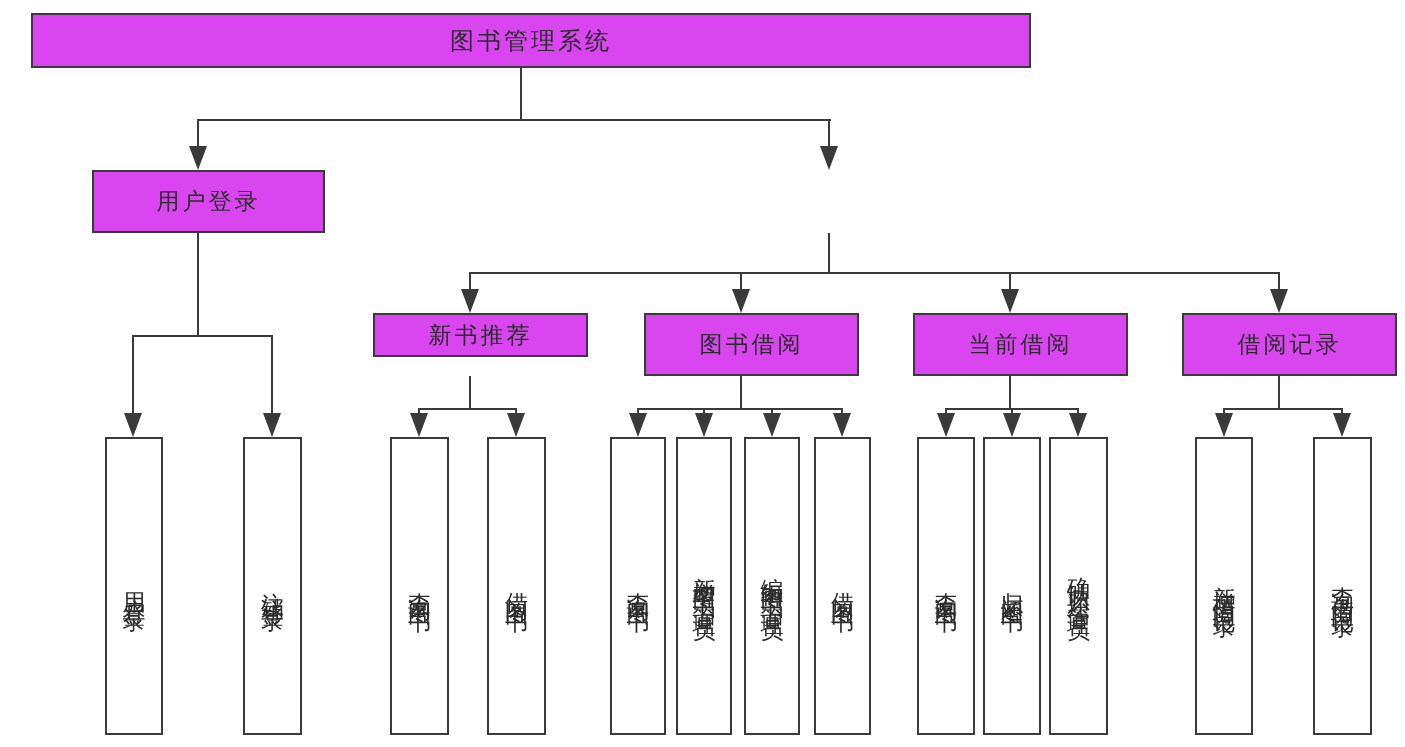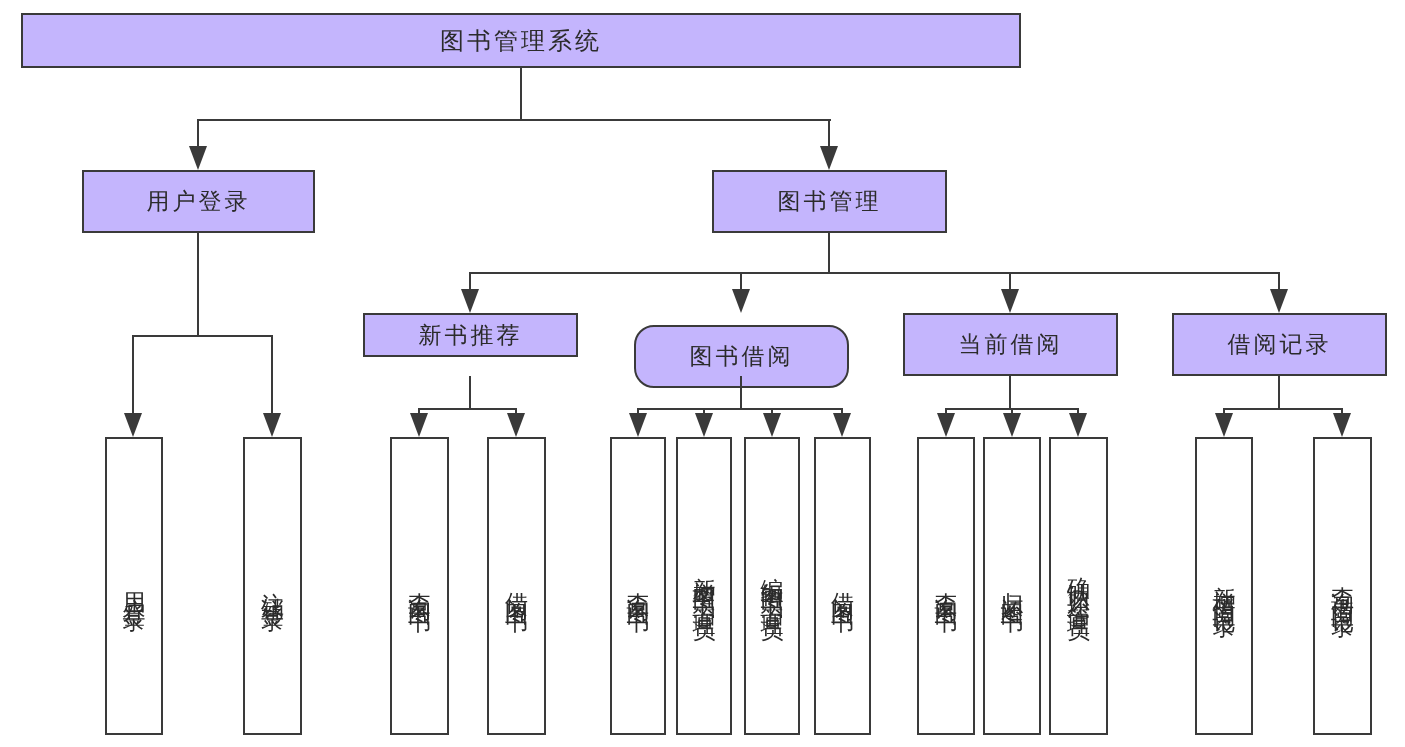--- a/index.html
+++ b/index.html
@@ -7,25 +7,26 @@
     --text:#2b2b2b;
     --watermark:#b4b4b4;
     --background:#ffffff;
   }
   html,body{margin:0;padding:0;}
   body{font-family:"Liberation Sans","DejaVu Sans",sans-serif;background:#fff;}
   .canvas{position:relative;width:1405px;height:747px;background:var(--background);overflow:hidden;}
   .hbox{
     position:absolute;
     border:2px solid var(--line);
-    background:#c4b5fd;
+    background:#d946ef;
     display:flex;align-items:center;justify-content:center;
     box-sizing:border-box;
     font-size:23px;letter-spacing:3px;color:var(--text);
     white-space:nowrap;
+    margin-left:10px;
   }
   .hbox.title{font-size:24px;}
   .vbox{
     position:absolute;
     border:2px solid var(--line);
     background:#fff;
     display:flex;align-items:center;justify-content:center;
     box-sizing:border-box;
     top:437px;height:298px;
     color:var(--text);
@@ -68,23 +69,20 @@
   <div class="vline" style="left:520px;top:68px;height:52px;"></div>
   <div class="hline" style="left:198px;top:119px;width:633px;"></div>
   <div class="vline" style="left:197px;top:119px;height:29px;"></div>
   <div class="tri" style="left:189px;top:146px;"></div>
   <div class="vline" style="left:828px;top:119px;height:29px;"></div>
   <div class="tri" style="left:820px;top:146px;"></div>
 
   <div class="hbox" style="left:82px;top:170px;width:233px;height:63px;">
     <span>用户登录</span>
   </div>
-  <div class="hbox" style="left:712px;top:170px;width:235px;height:63px;">
-    <span>图书管理</span>
-  </div>
 
   <div class="vline" style="left:197px;top:233px;height:103px;"></div>
   <div class="hline" style="left:133px;top:335px;width:140px;"></div>
   <div class="vline" style="left:132px;top:335px;height:80px;"></div>
   <div class="tri" style="left:124px;top:413px;"></div>
   <div class="vline" style="left:271px;top:335px;height:80px;"></div>
   <div class="tri" style="left:263px;top:413px;"></div>
 
   <div class="vline" style="left:828px;top:233px;height:40px;"></div>
   <div class="hline" style="left:470px;top:272px;width:810px;"></div>
@@ -93,21 +91,21 @@
   <div class="vline" style="left:740px;top:272px;height:19px;"></div>
   <div class="tri" style="left:732px;top:289px;"></div>
   <div class="vline" style="left:1009px;top:272px;height:19px;"></div>
   <div class="tri" style="left:1001px;top:289px;"></div>
   <div class="vline" style="left:1278px;top:272px;height:19px;"></div>
   <div class="tri" style="left:1270px;top:289px;"></div>
 
   <div class="hbox" style="left:363px;top:313px;width:215px;height:44px;">
     <span>新书推荐</span>
   </div>
-  <div class="hbox" style="left:634px;top:325px;width:215px;height:63px;border-radius:20px;">
+  <div class="hbox" style="left:634px;top:313px;width:215px;height:63px;">
     <span>图书借阅</span>
   </div>
   <div class="hbox" style="left:1172px;top:313px;width:215px;height:63px;">
     <span>借阅记录</span>
   </div>
   <div class="hbox" style="left:903px;top:313px;width:215px;height:63px;">
     <span>当前借阅</span>
   </div>
 
   <div class="vline" style="left:469px;top:376px;height:33px;"></div>

